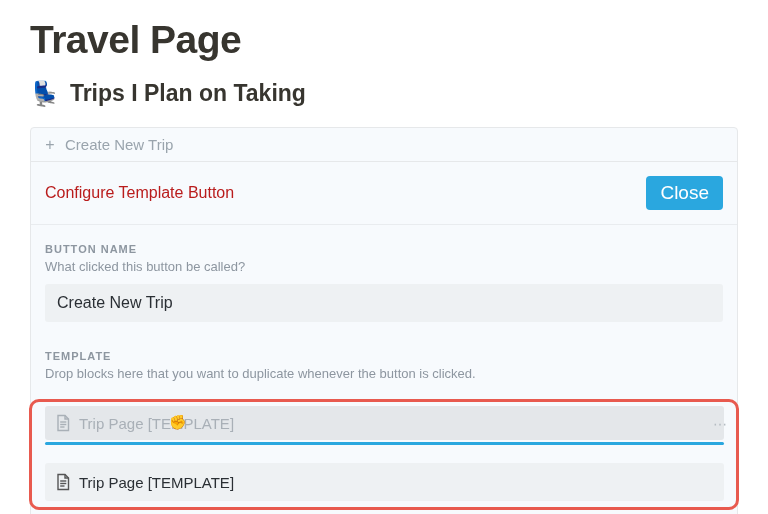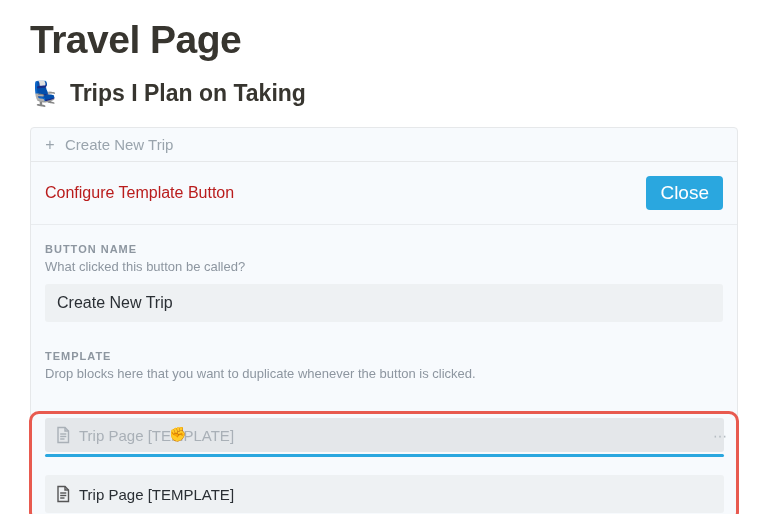--- a/index.html
+++ b/index.html
@@ -193,21 +193,21 @@
         <div class="title">Configure Template Button</div>
         <button class="close-btn">Close</button>
       </div>
 
       <div class="section">
         <div class="section-label">BUTTON NAME</div>
         <div class="section-hint">What clicked this button be called?</div>
         <input class="name-input" type="text" value="Create New Trip" style="">
       </div>
 
-      <div class="section" style="padding-bottom:20px;">
+      <div class="section" style="padding-bottom:8px;">
         <div class="section-label">TEMPLATE</div>
         <div class="section-hint">Drop blocks here that you want to duplicate whenever the button is clicked.</div>
       </div>
 
       <div class="template-area">
         <div class="highlight-box">
 
           <div class="drop-slot">
             <span class="page-icon">
               <svg viewBox="0 0 16 18" width="16" height="18" fill="none" stroke="#a9b0b7" stroke-width="1.4">

